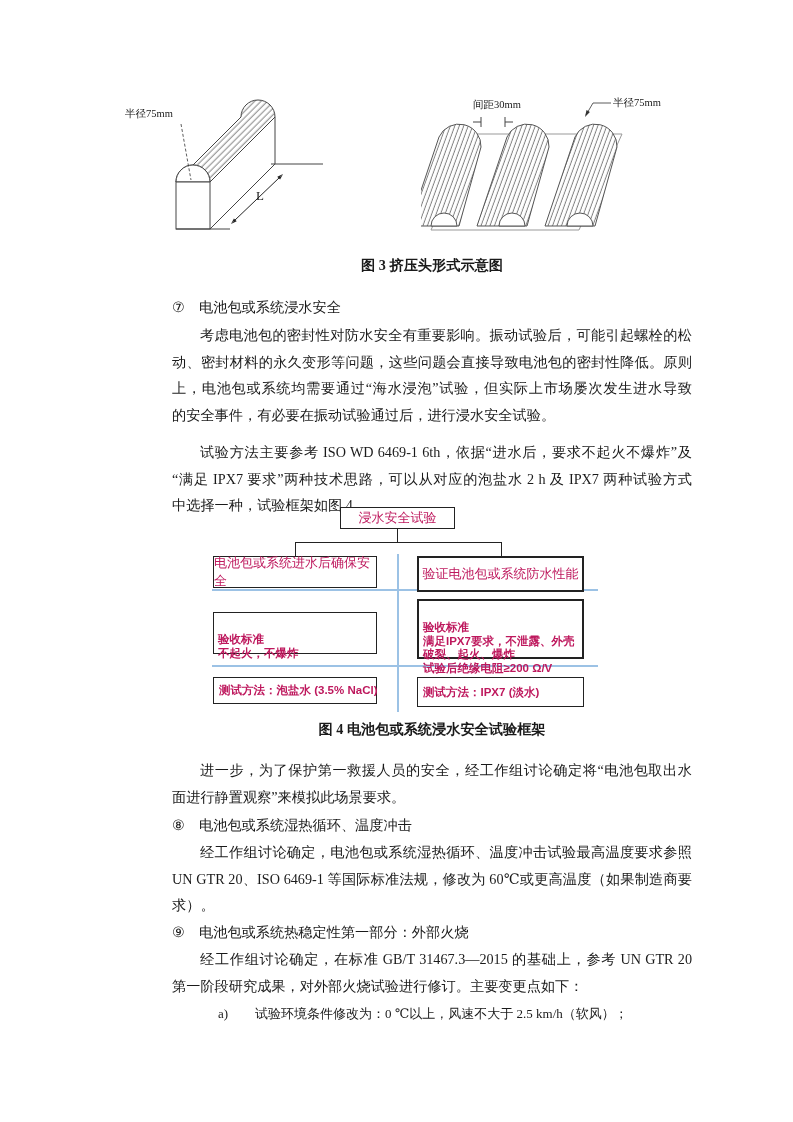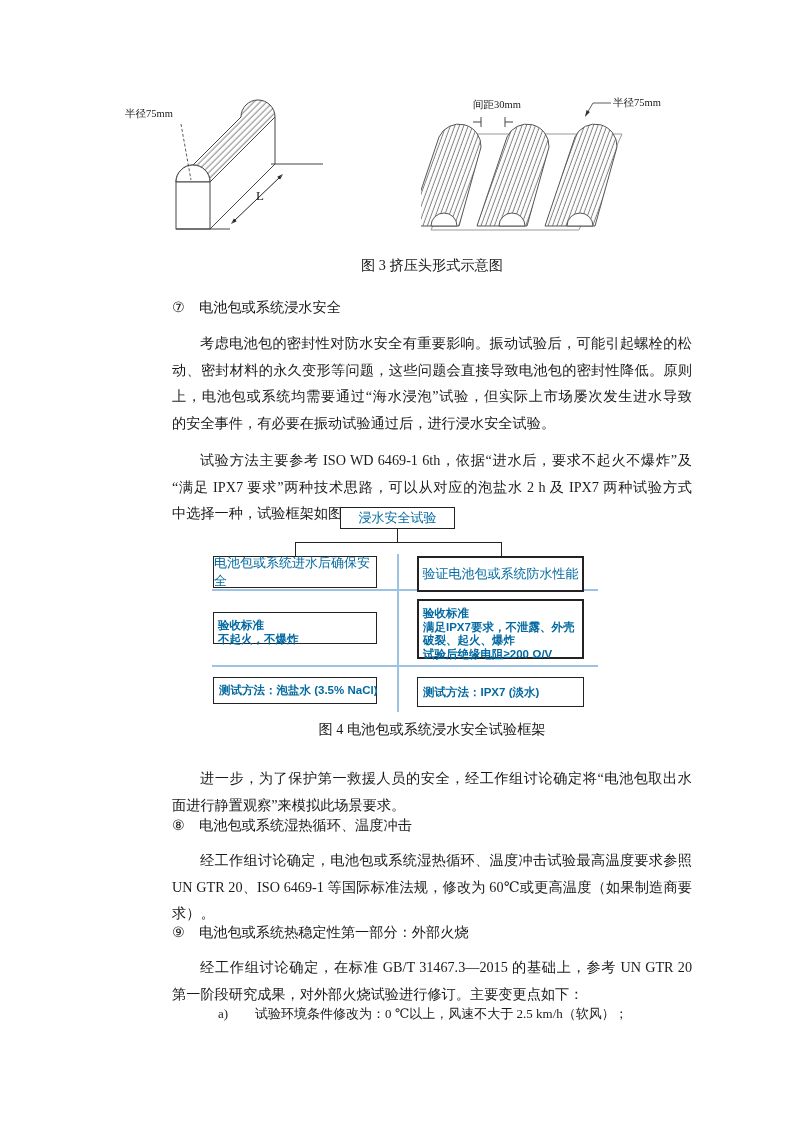--- a/index.html
+++ b/index.html
@@ -6,33 +6,33 @@
   .page{
     position:relative;width:793px;height:1122px;margin:0 auto;background:#ffffff;
     font-family:"Liberation Serif","DejaVu Serif",serif;color:#1a1a1a;overflow:hidden;
   }
   .abs{position:absolute;}
   
   .txt{width:520px;left:172px;font-size:14.2px;}
   .ln{height:26.6px;line-height:26.6px;overflow:hidden;}
   .j{text-align:justify;text-align-last:justify;}
   .lastln{text-align:left;text-align-last:auto;}
-  .ind{text-indent:28px;margin-top:8px;}
-  .caption{width:520px;left:172px;text-align:center;font-weight:normal;font-size:14.2px;height:27px;line-height:27px;}
+  .ind{text-indent:28px;}
+  .caption{width:520px;left:172px;text-align:center;font-weight:bold;font-size:14.2px;height:27px;line-height:27px;}
   .heading{display:flex;font-size:14.2px;height:27px;line-height:27px;}
   .heading .marker{width:27px;flex:0 0 27px;}
   .item-a{font-size:13px;height:27px;line-height:27px;padding-left:46px;width:474px;}
   .item-a .marker{display:inline-block;width:37px;}
   
   .fc-box{position:absolute;border:1px solid #222;background:#fff;box-sizing:border-box;
-          font-family:"Liberation Sans","DejaVu Sans",sans-serif;font-size:11.5px;color:#0369a1;}
+          font-family:"Liberation Sans","DejaVu Sans",sans-serif;font-size:11.5px;color:#be185d;}
   .fc-thick{border-width:2px;}
   .fc-center{display:flex;align-items:center;justify-content:center;
              font-family:"Liberation Serif","DejaVu Serif",serif;font-size:13px;}
-  .fc-lines{padding:6px 4px;font-weight:600;}
+  .fc-lines{padding:20px 4px;font-weight:600;}
   .fc-lines .fl{line-height:13.5px;white-space:nowrap;}
   .fc-method{display:flex;align-items:center;padding-left:5px;font-weight:600;white-space:nowrap;}
   .wire{position:absolute;background:#222;}
   .bluewire{position:absolute;background:#9CC2E5;}
   svg text{font-family:"Liberation Serif","DejaVu Serif",serif;fill:#1a1a1a;}
 </style>
 </head>
 <body>
 
 <div class="page">

